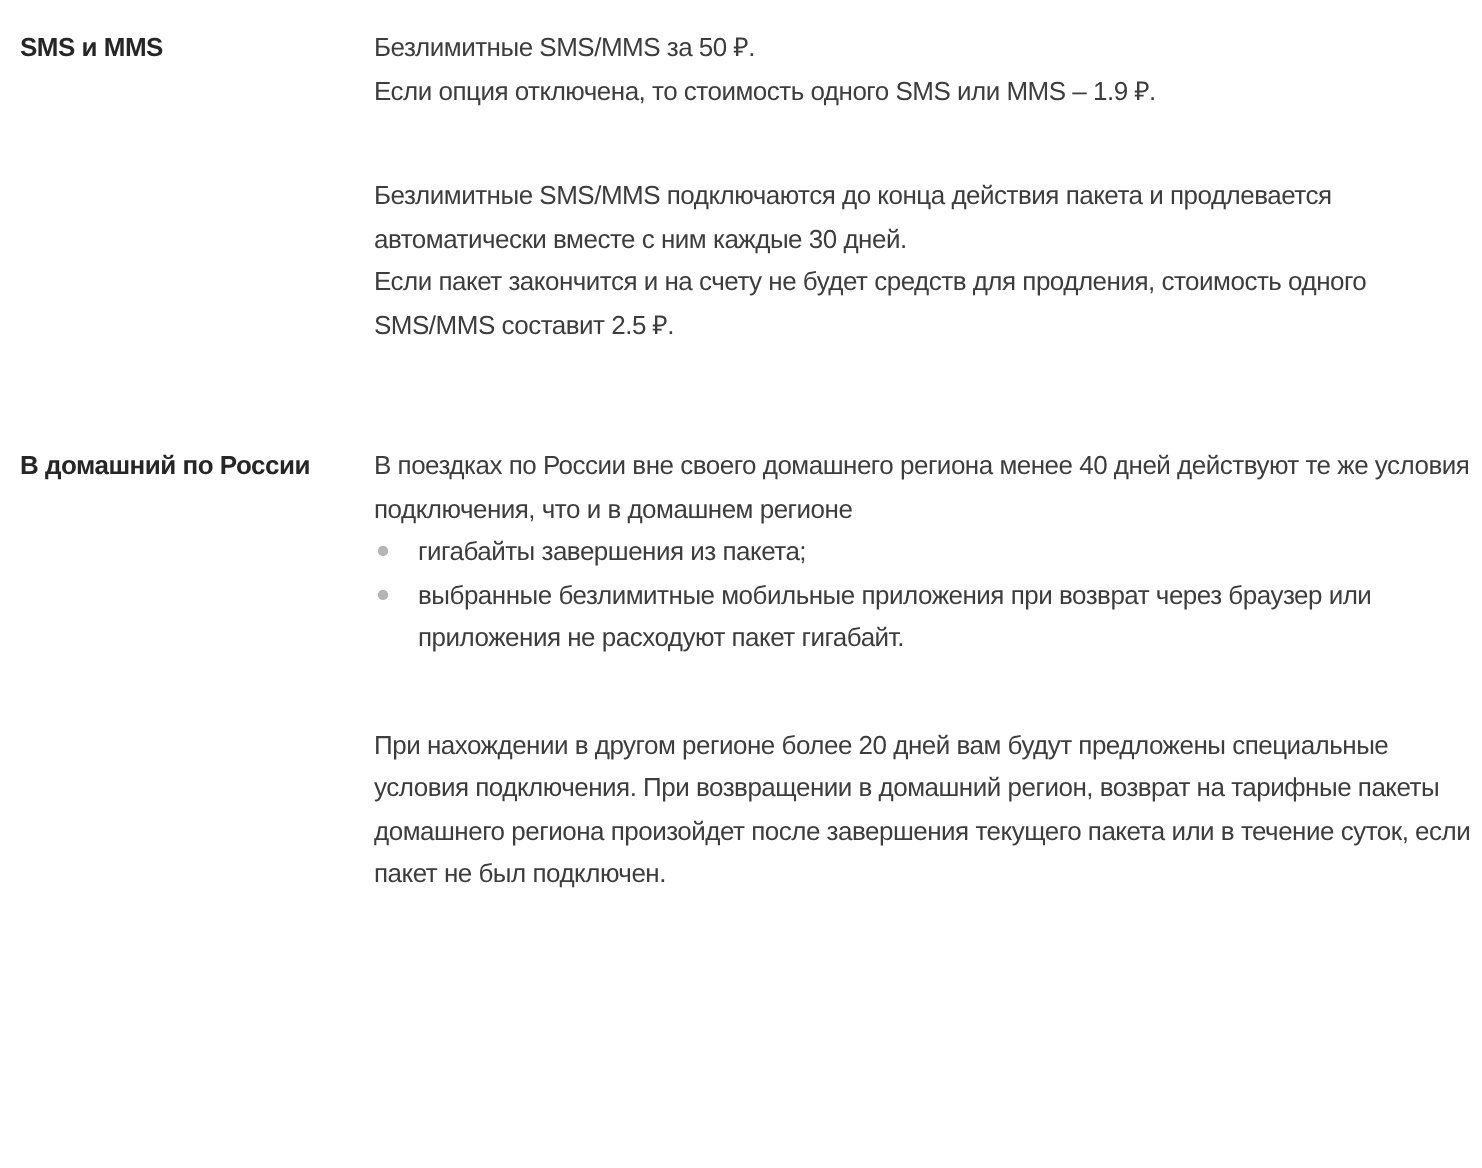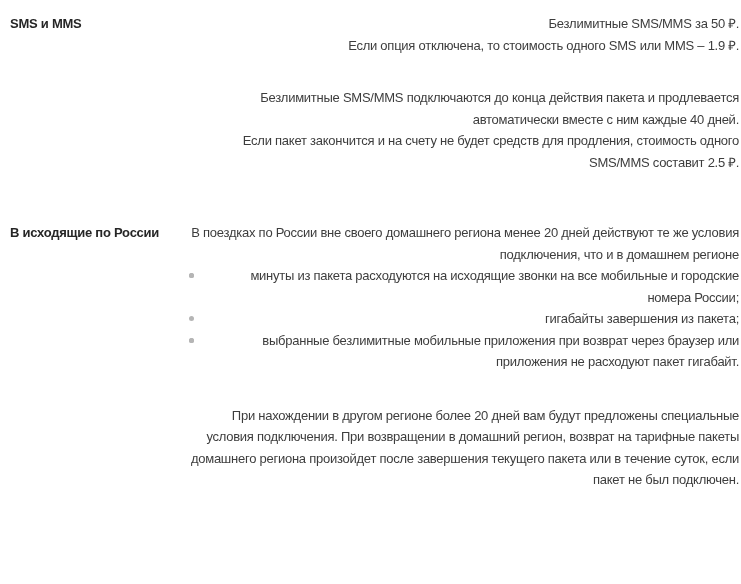--- a/index.html
+++ b/index.html
@@ -26,21 +26,20 @@
     align-items: flex-start;
   }
   .label {
     flex: 0 0 177px;
     width: 177px;
     font-weight: 700;
     color: #262626;
   }
   .content {
     width: 552px;
-    text-align: right;
   }
   .para {
     margin: 0;
     white-space: pre-line;
   }
   .para + .para {
     margin-top: 31px;
   }
   .section-gap {
     margin-top: 49px;
@@ -70,36 +69,32 @@
 </head>
 <body>
 
 <div class="doc">
 
   <section class="row">
     <div class="label">SMS и MMS</div>
     <div class="content">
       <p class="para">Безлимитные SMS/MMS за 50 ₽.
 Если опция отключена, то стоимость одного SMS или MMS – 1.9 ₽.</p>
-      <p class="para">Безлимитные SMS/MMS подключаются до конца действия пакета и продлевается автоматически вместе с ним каждые 40 дней.
+      <p class="para">Безлимитные SMS/MMS подключаются до конца действия пакета и продлевается автоматически вместе с ним каждые 30 дней.
 Если пакет закончится и на счету не будет средств для продления, стоимость одного SMS/MMS составит 2.5 ₽.</p>
     </div>
   </section>
 
   <section class="row section-gap">
-    <div class="label">В исходящие по России</div>
+    <div class="label">В домашний по России</div>
     <div class="content">
-      <p class="para">В поездках по России вне своего домашнего региона менее 20 дней действуют те же условия подключения, что и в домашнем регионе</p>
+      <p class="para">В поездках по России вне своего домашнего региона менее 40 дней действуют те же условия подключения, что и в домашнем регионе</p>
       <ul class="bullets">
         <li>
           <span class="dot"></span>
-        </li>
-        <li>
-          <span class="dot"></span>
-          <span>минуты из пакета расходуются на исходящие звонки на все мобильные и городские номера России;</span>
         </li>
         <li>
           <span class="dot"></span>
           <span>гигабайты завершения из пакета;</span>
         </li>
         <li>
           <span class="dot"></span>
         </li>
         <li>
           <span class="dot"></span>

